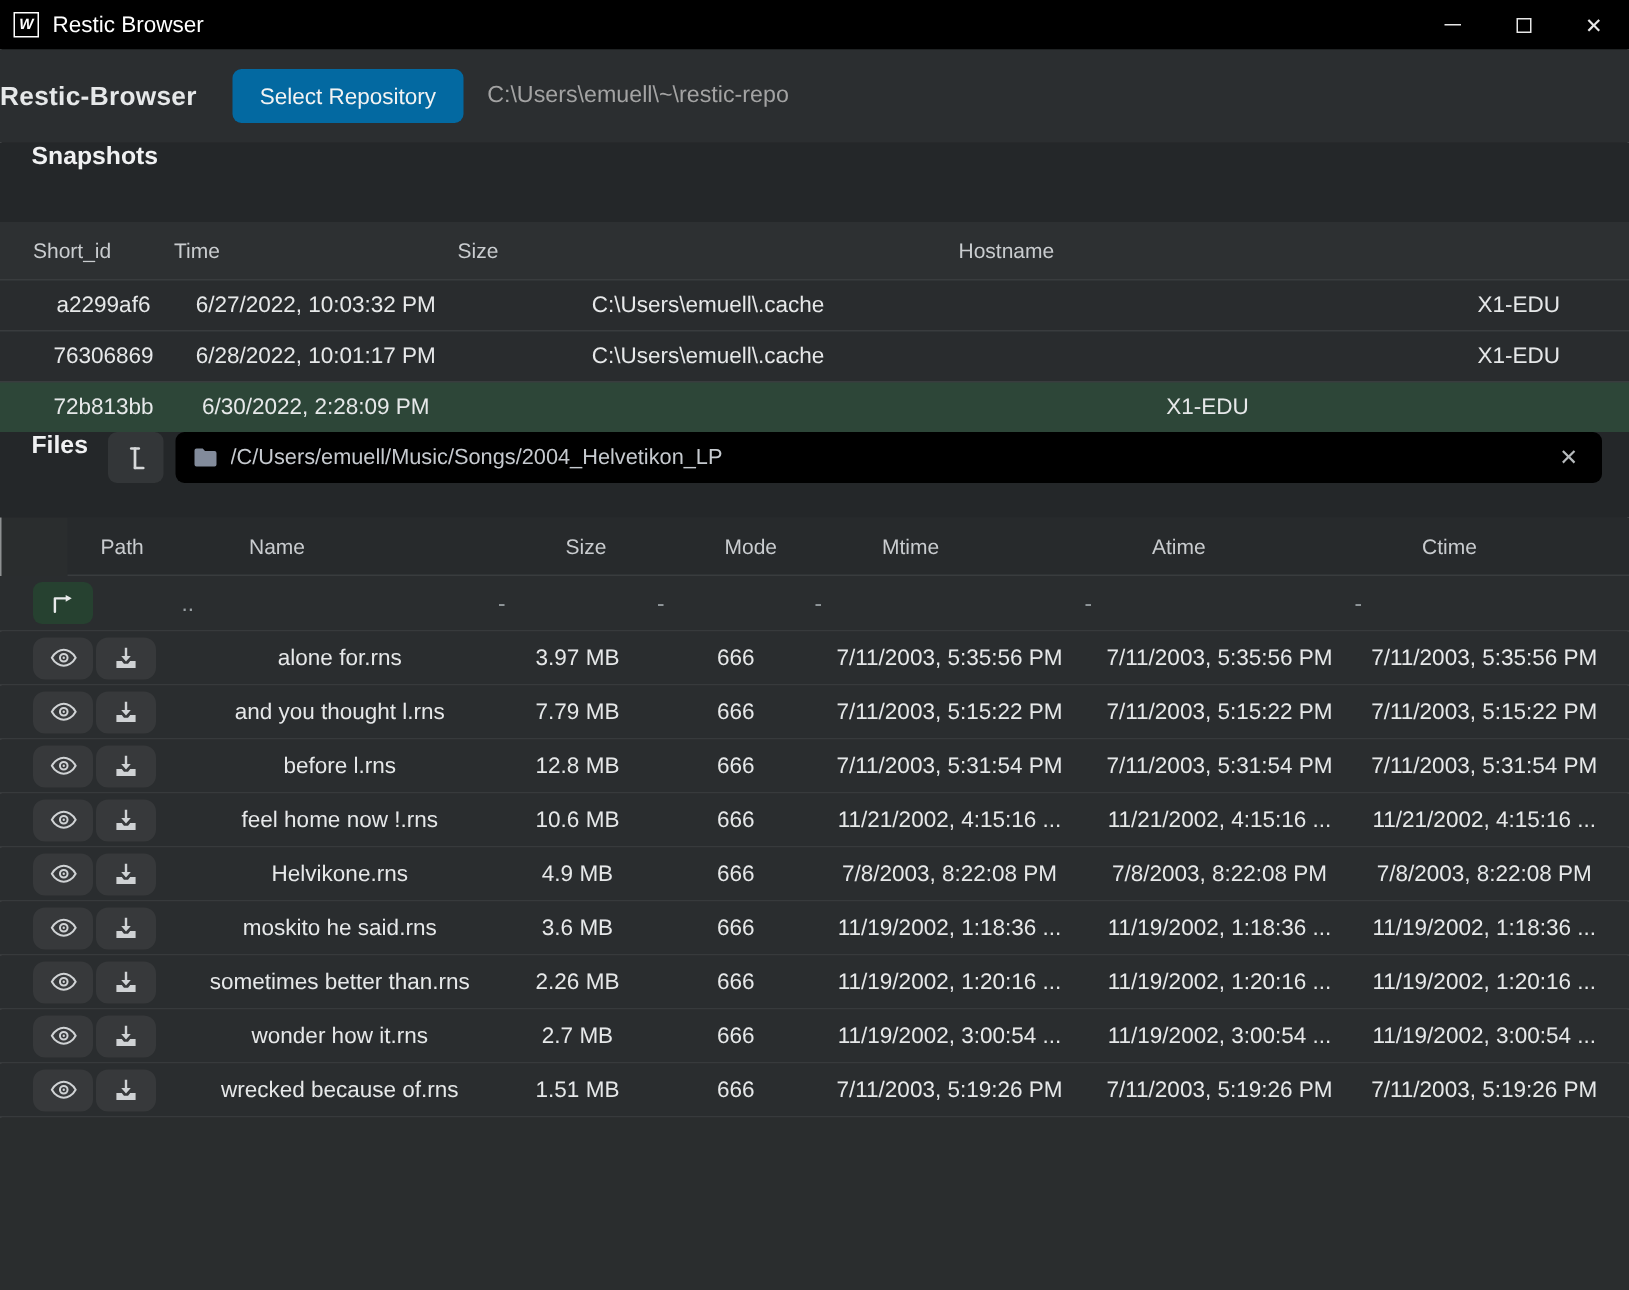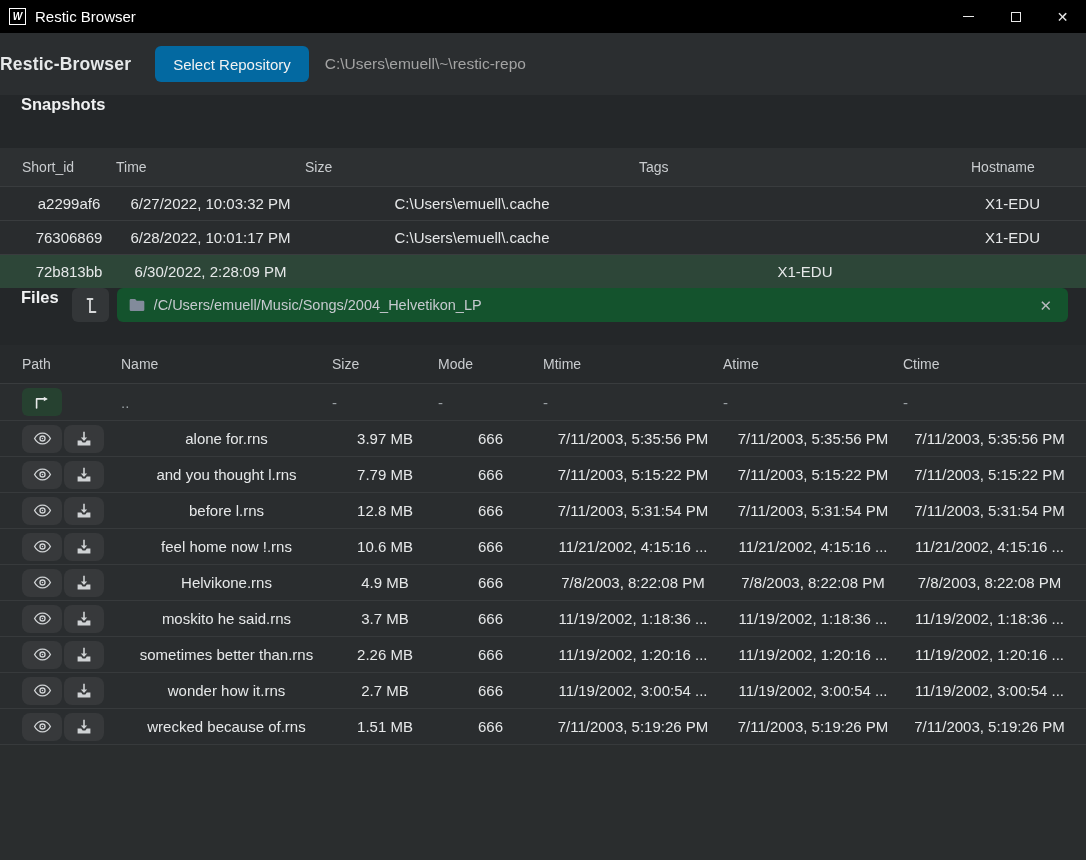--- a/index.html
+++ b/index.html
@@ -81,39 +81,39 @@
   .cell { white-space:nowrap; overflow:hidden; text-overflow:ellipsis; }
   
   .tree-btn {
     margin-left:13px; width:37px; height:34px;
     background:#333638; border:none; border-radius:6px;
     color:#d7d9da; cursor:pointer;
     display:grid; place-items:center;
   }
   .crumb-bar {
     margin-left:8px; flex:1; height:34px;
-    background:#14532d; border-radius:6px;
+    background:#000000; border-radius:6px;
     display:flex; align-items:center; padding:0 12px;
   }
   .crumb-folder { flex:0 0 auto; display:grid; place-items:center; margin-right:9px; }
   .crumb-path { font-size:14.5px; color:#c6cacf; white-space:nowrap; overflow:hidden; }
   .crumb-clear {
     margin-left:auto; background:none; border:none; cursor:pointer;
     color:#b6babd; font-size:15px; line-height:1; padding:2px 4px;
   }
   
   .files-grid {
     display:grid;
     grid-template-columns:99px 211px 106px 105px 180px 180px 1fr;
     align-items:center;
     padding:0 10px 0 22px;
   }
   .files-thead {
     height:39px; background:#272a2c; font-size:14px; color:#c9cccf;
-    border-bottom:1px solid #393c3e; flex:0 0 auto;
+    border-bottom:1px solid #393c3e; flex:0 0 auto;margin-left:45px;
   }
   .file-row {
     height:36px; background:#2a2d2f; font-size:15px;
     border-bottom:1px solid #373a3c; flex:0 0 auto;
   }
   .muted { color:#9aa0a4; }
   .actions { display:flex; gap:2px; }
   .icon-btn {
     width:40px; height:28px;
     background:#37393b; border:none; border-radius:8px;
@@ -157,21 +157,20 @@
   </div>
 
   <div class="band band-snapshots">
     <div class="section-title">Snapshots</div>
   </div>
 
   <div class="snap-grid snap-thead">
     <div class="cell">Short_id</div>
     <div class="cell">Time</div>
     <div class="cell">Size</div>
-    <div class="cell">Tags</div>
     <div class="cell">Hostname</div>
   </div>
 
   <div class="rows-container">
 
       <div class="snap-grid snap-row">
         <div class="cell">a2299af6</div>
         <div class="cell">6/27/2022, 10:03:32 PM</div>
         <div class="cell">C:\Users\emuell\.cache</div>
         <div class="cell"></div>
@@ -373,21 +372,21 @@
             </svg>
           </button>
           <button class="icon-btn">
             <svg width="16" height="16" viewBox="0 0 20 20" fill="currentColor">
               <path d="M9 1h2v7h3l-4 4.5L6 8h3z"></path>
               <path d="M2 12h4.5l1.8 2.4h3.4L13.5 12H18v6H2z"></path>
             </svg>
           </button>
         </div>
         <div class="cell">moskito he said.rns</div>
-        <div class="cell">3.7 MB</div>
+        <div class="cell">3.6 MB</div>
         <div class="cell">666</div>
         <div class="cell">11/19/2002, 1:18:36 ...</div>
         <div class="cell">11/19/2002, 1:18:36 ...</div>
         <div class="cell">11/19/2002, 1:18:36 ...</div>
       </div>
 
       <div class="files-grid file-row">
         <div class="actions">
           <button class="icon-btn">
             <svg width="19" height="15" viewBox="0 0 24 18" fill="none" stroke="currentColor" stroke-width="1.7">

